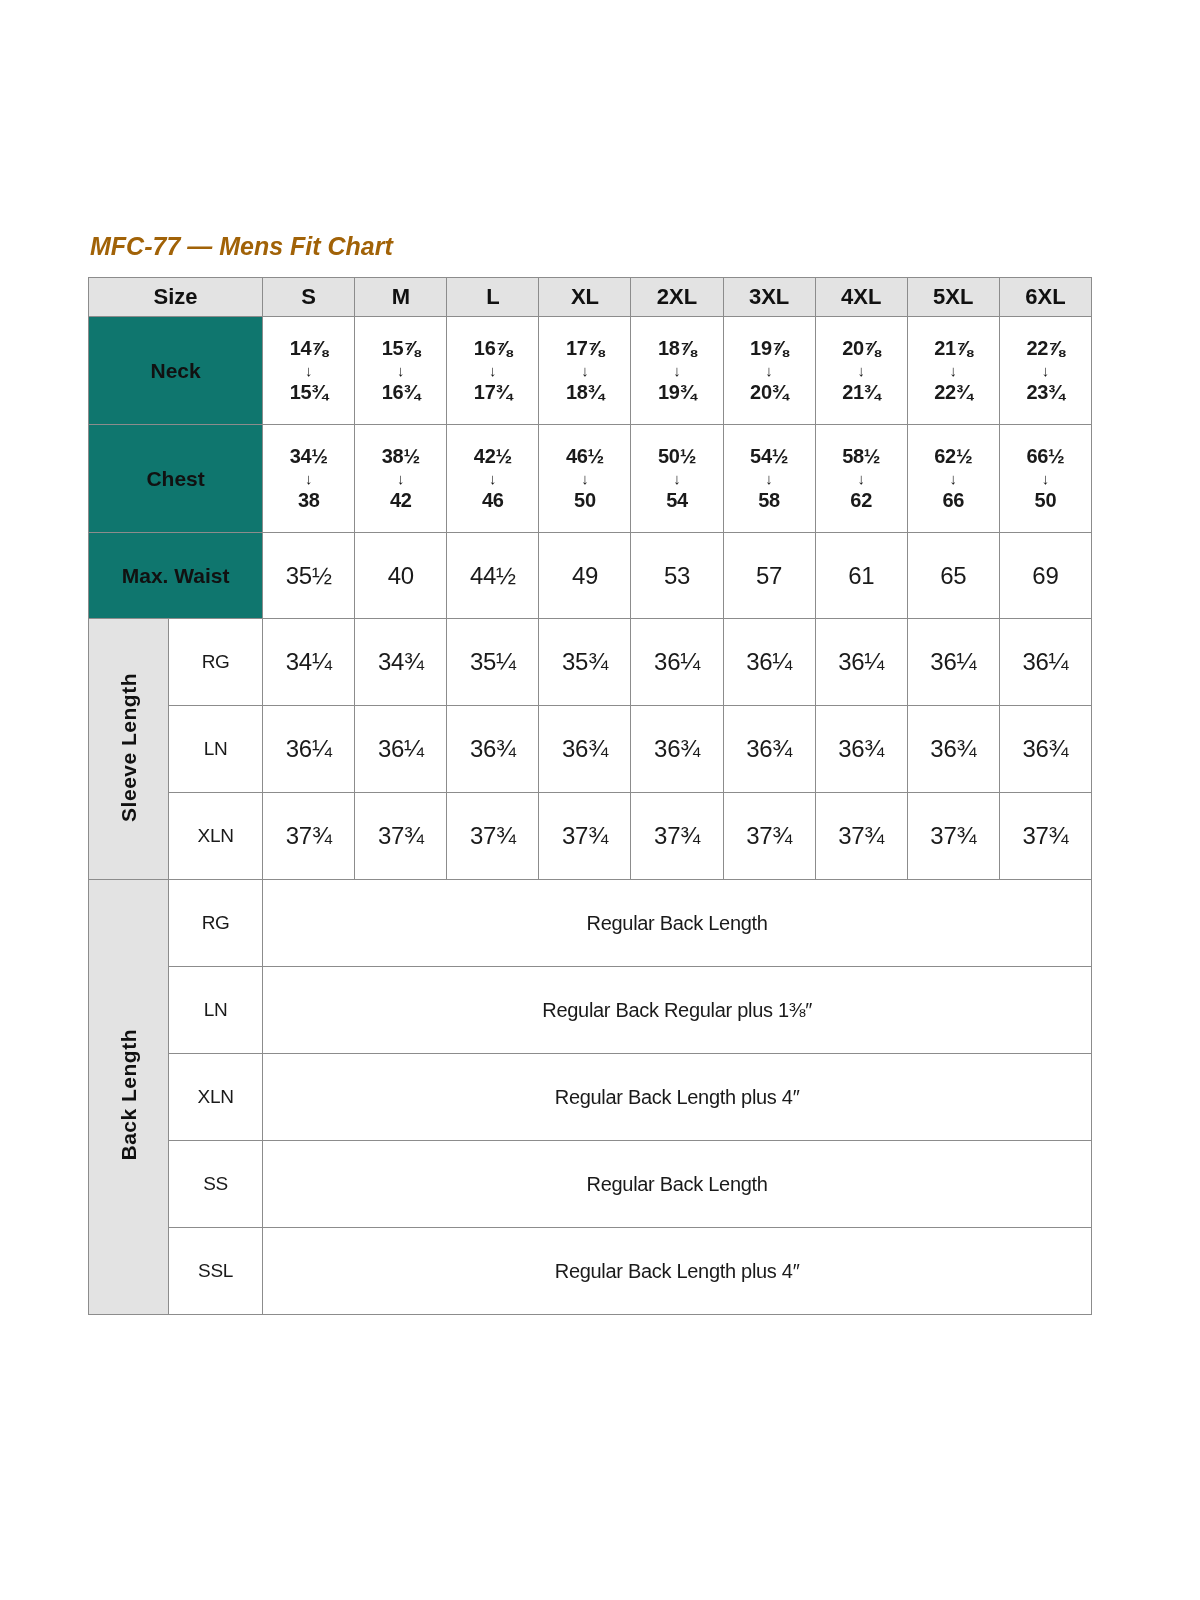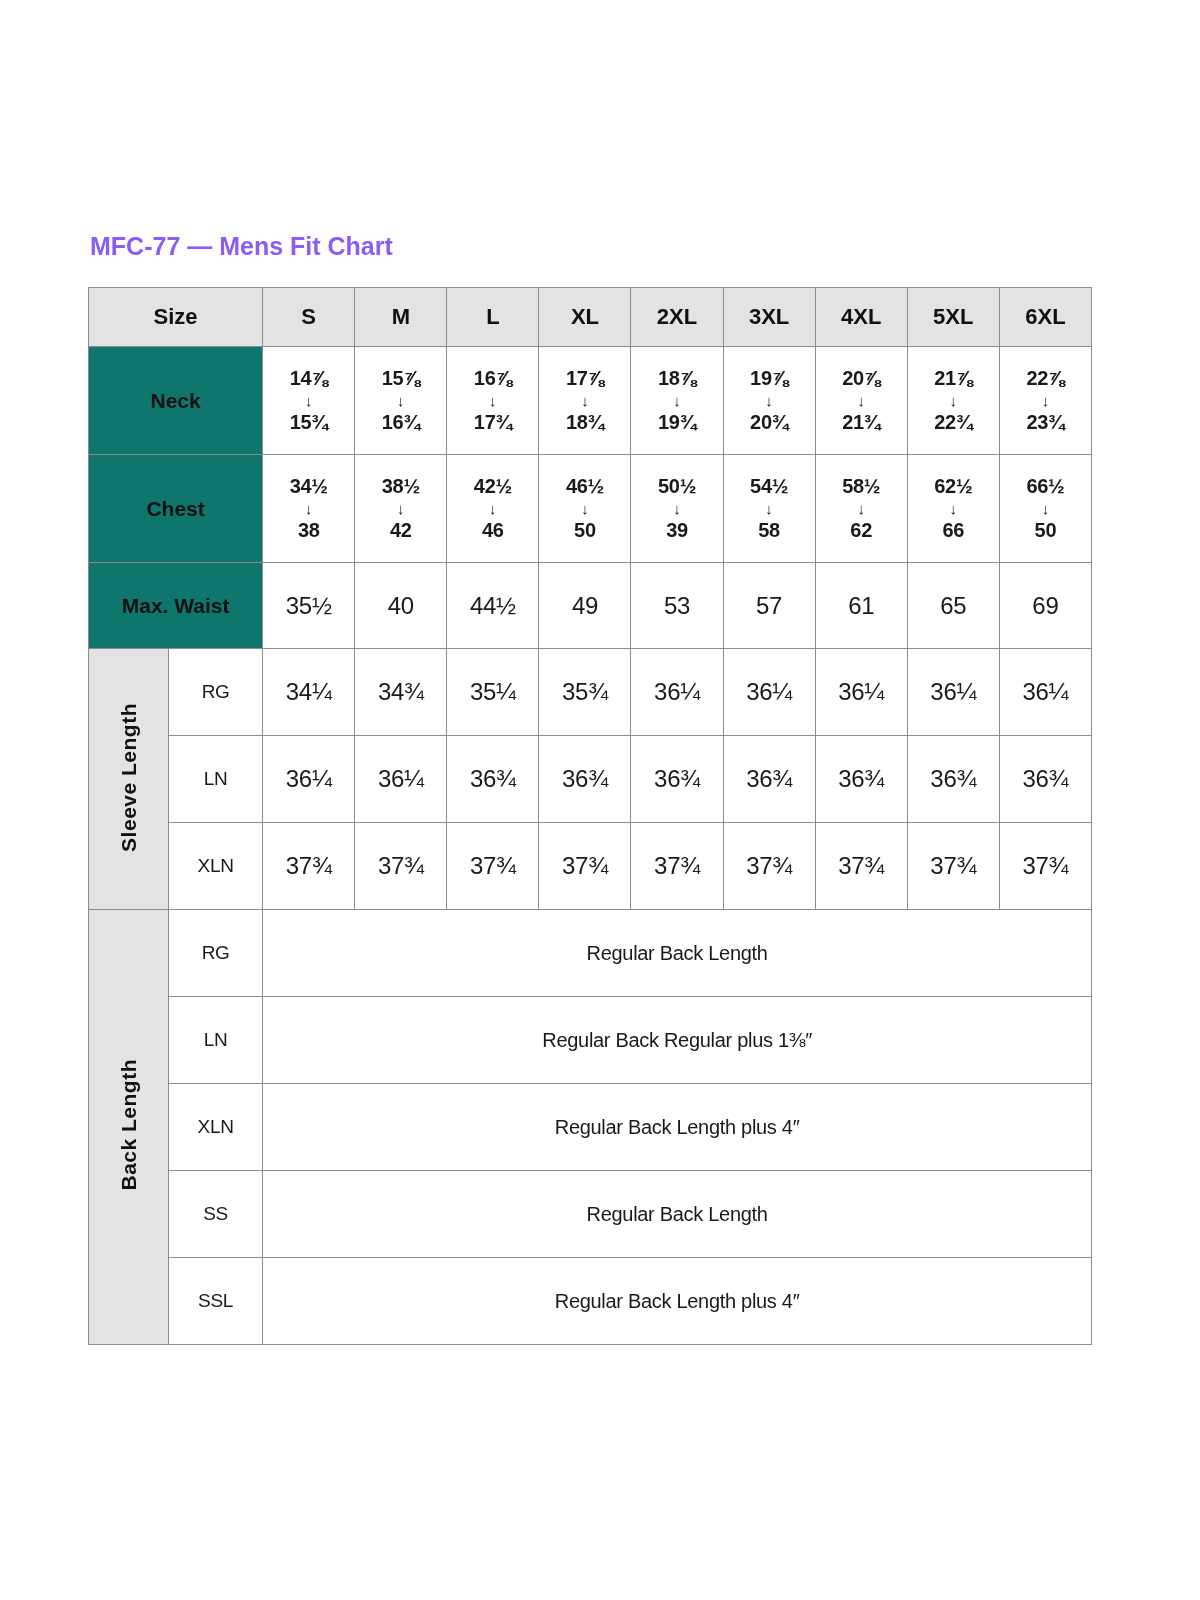--- a/index.html
+++ b/index.html
@@ -3,34 +3,34 @@
 <meta charset="utf-8">
 <style>
   html,body{margin:0;padding:0;background:#ffffff;}
   body{
     width:1200px;min-height:1600px;
     font-family:"Liberation Sans","DejaVu Sans",sans-serif;
     color:#111;
   }
   .page{padding:232px 88px 0 88px;}
   .title{
-    font-size:25px;font-weight:bold;margin:0 0 26px 2px;color:#8b5cf6;
+    font-size:25px;font-weight:bold;margin:0 0 16px 2px;color:#a16207;font-style:italic;
   }
   table.fit{
     border-collapse:collapse;table-layout:fixed;width:1004px;
   }
   col.c-vert{width:80px;}
   col.c-code{width:94px;}
   col.c-size{width:92px;}
   th,td{
     border:1px solid #8c8c8c;
     text-align:center;vertical-align:middle;padding:0;
     font-weight:normal;
   }
-  tr.header-row{height:59px;padding-left:9px;}
+  tr.header-row{height:39px;padding-left:9px;}
   tr.neck-row,tr.chest-row{height:108px;}
   tr.waist-row{height:86px;}
   tr.sleeve-row,tr.back-row{height:87px;}
   .hdr{
     background:#e3e3e3;font-weight:bold;font-size:22px;color:#111;
   }
   .row-label{
     background:#0f766e;font-weight:bold;font-size:21px;color:#111;
   }
   .vert-label{background:#e3e3e3;}
@@ -149,21 +149,21 @@
             <span class="v">46</span>
           </td>
       <td>
             <span class="v">46½</span>
             <span class="arr">↓</span>
             <span class="v">50</span>
           </td>
       <td>
             <span class="v">50½</span>
             <span class="arr">↓</span>
-            <span class="v">39</span>
+            <span class="v">54</span>
           </td>
       <td>
             <span class="v">54½</span>
             <span class="arr">↓</span>
             <span class="v">58</span>
           </td>
       <td>
             <span class="v">58½</span>
             <span class="arr">↓</span>
             <span class="v">62</span>

